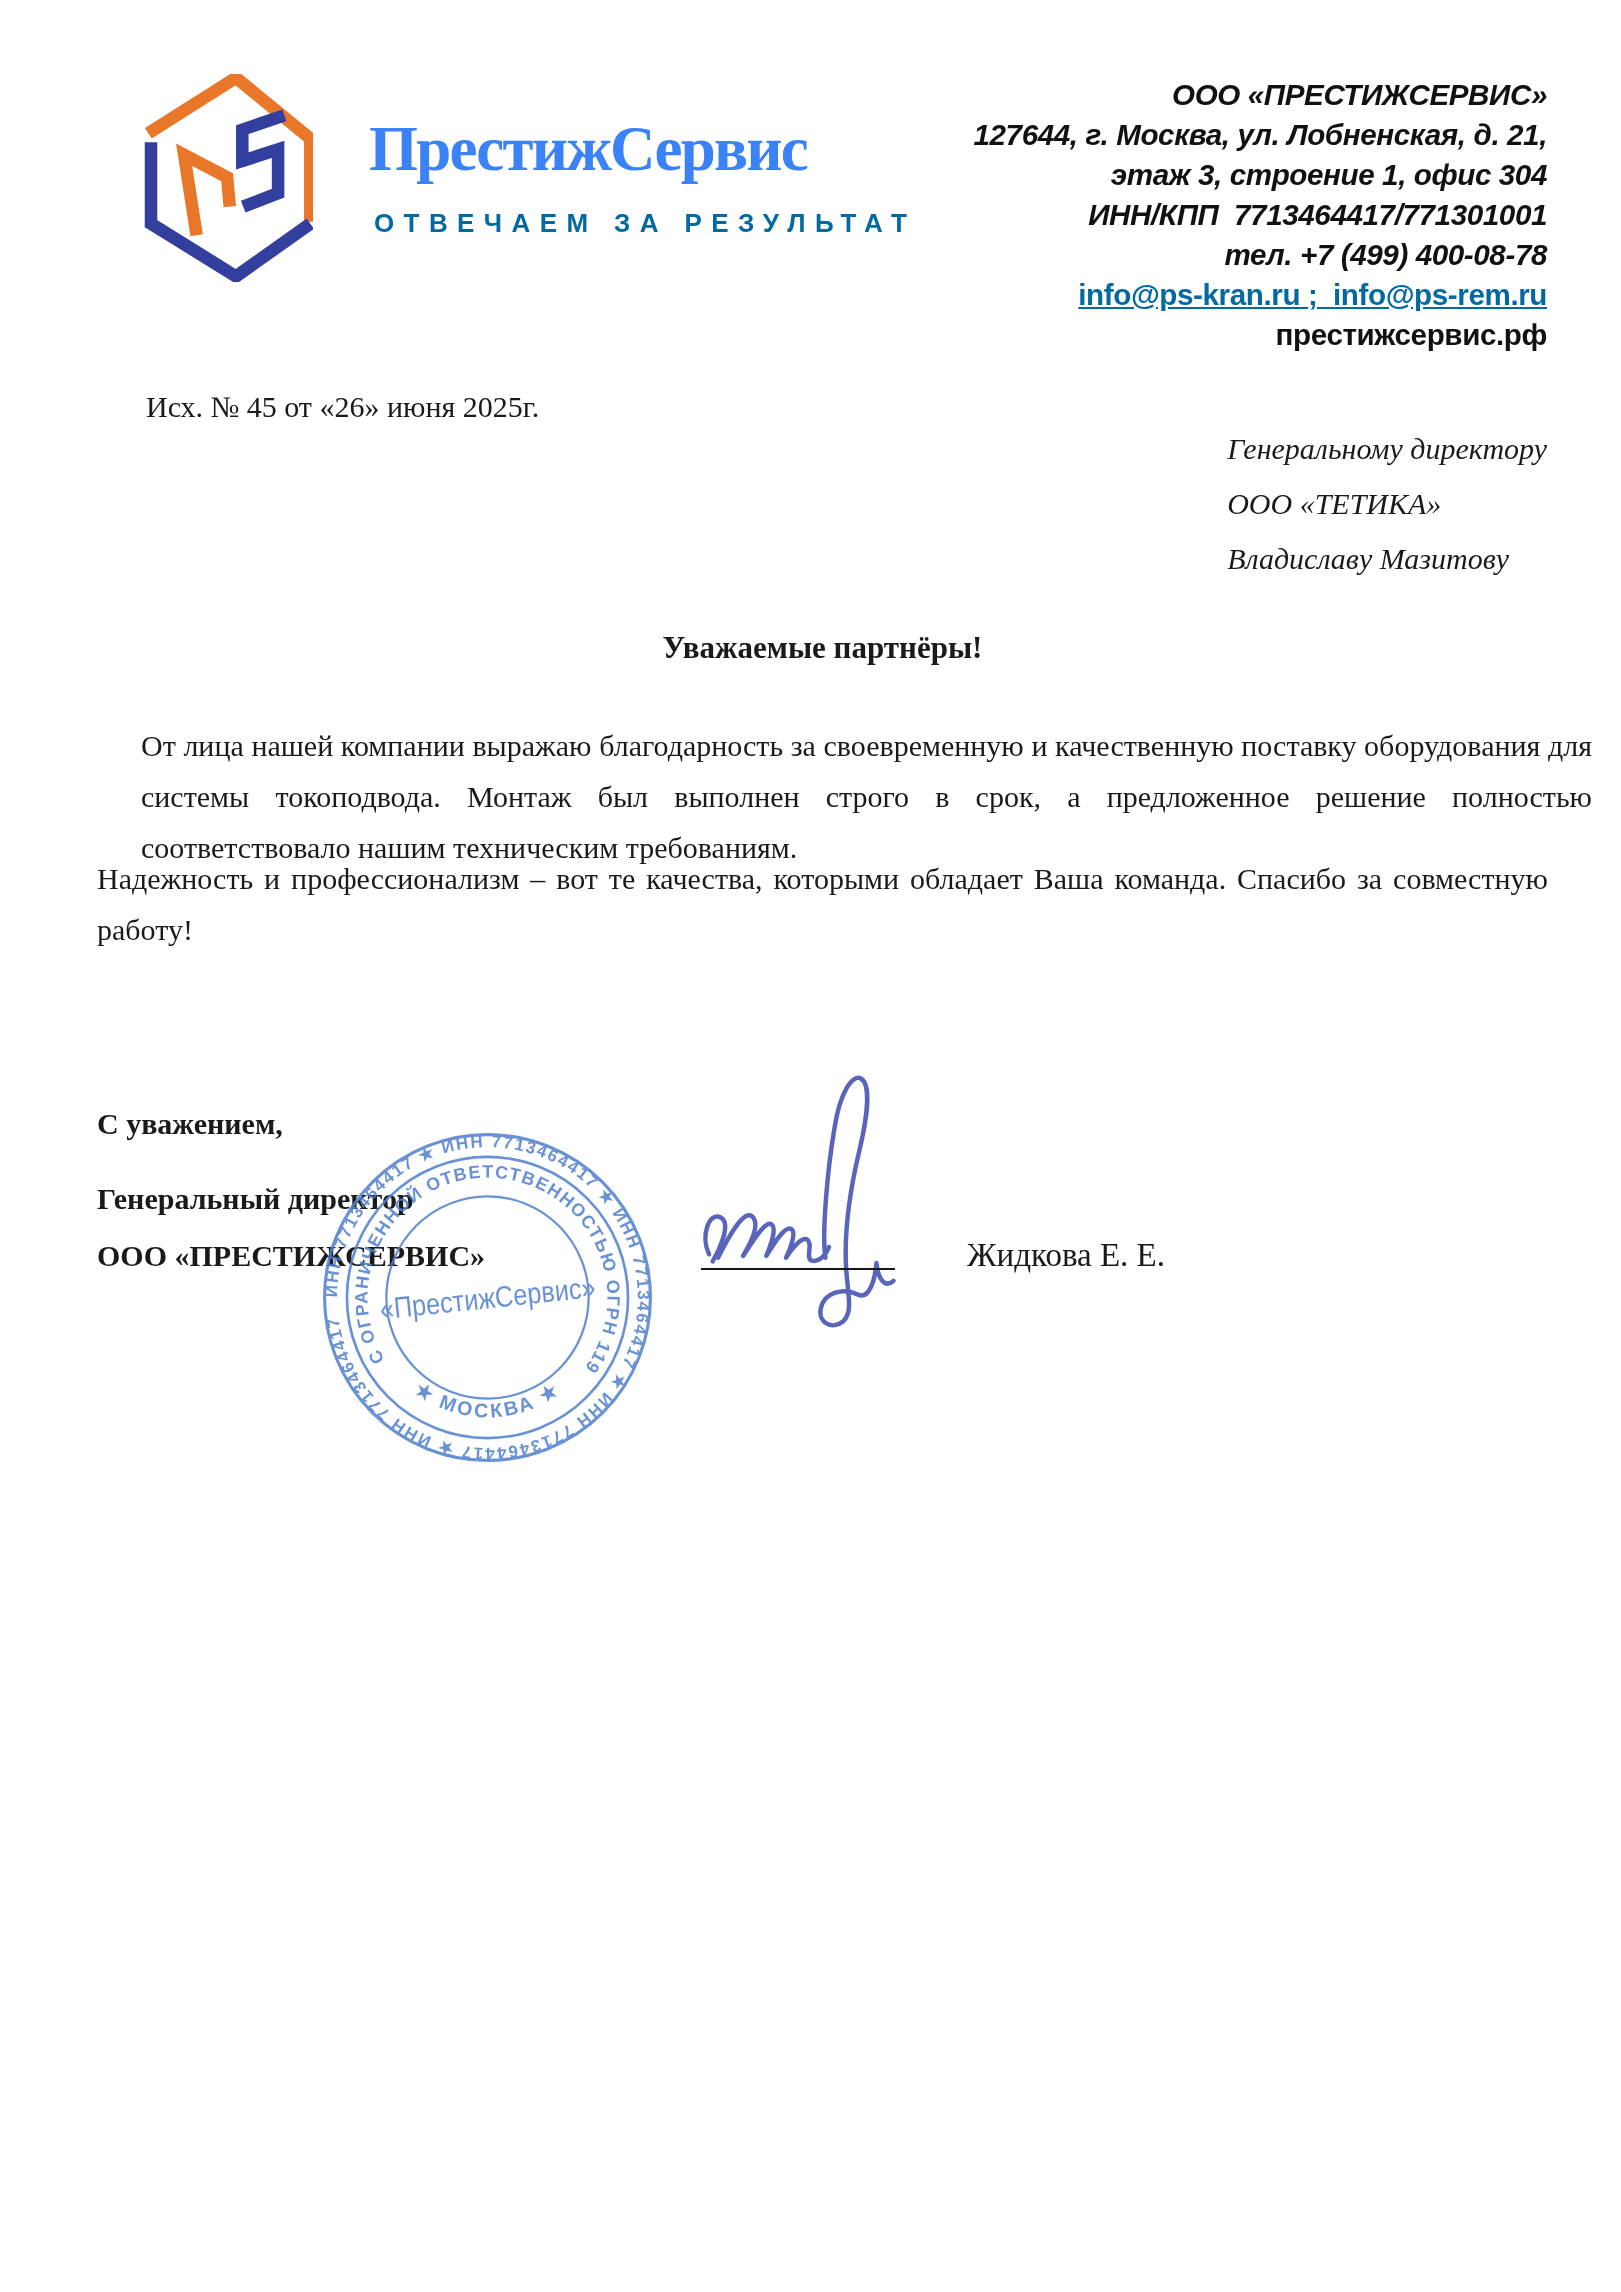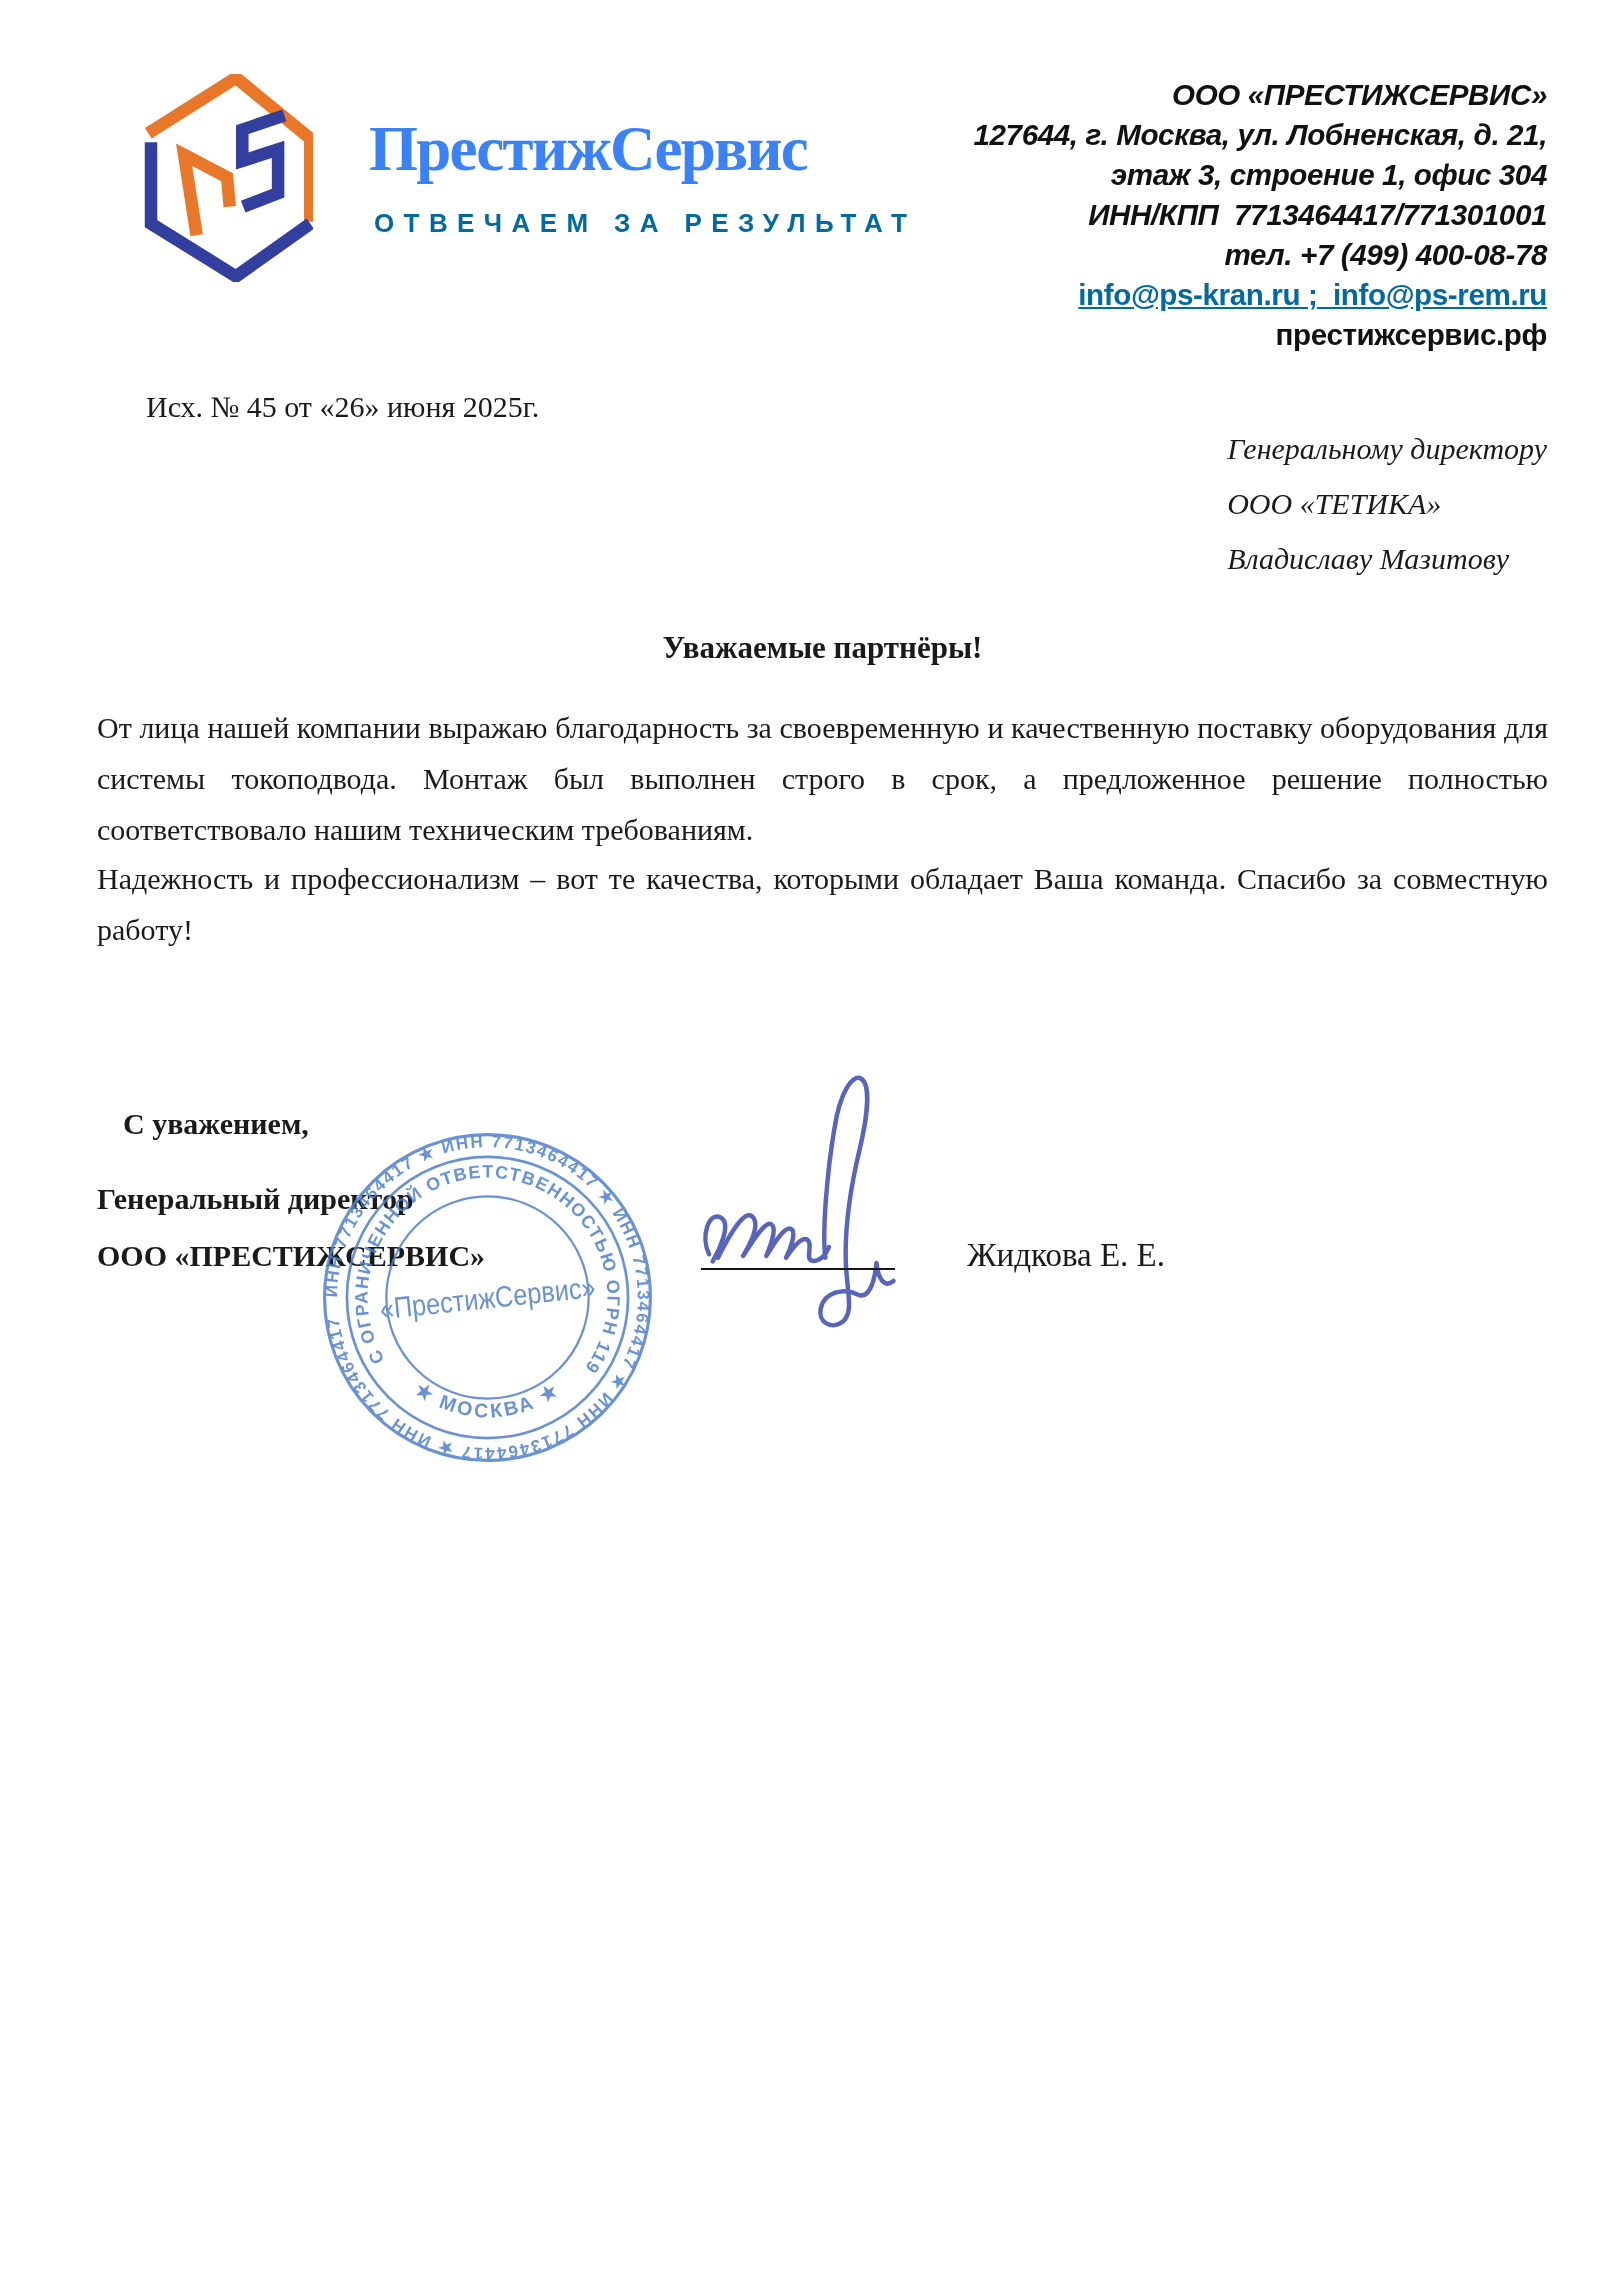--- a/index.html
+++ b/index.html
@@ -23,24 +23,24 @@
   .header-block .website{font-style:normal;}
 
   
   .ref-line{position:absolute;left:146px;top:390px;font-size:30px;white-space:nowrap;}
   .recipient{position:absolute;right:74px;top:421px;text-align:left;
         font-style:italic;font-size:30px;line-height:55px;white-space:nowrap;}
   .salutation{position:absolute;left:97px;width:1451px;top:630px;text-align:center;
         font-weight:700;font-size:31px;}
   .para{position:absolute;left:97px;width:1451px;font-size:30px;line-height:51px;
         text-align:justify;text-align-last:left;}
-  .para1{top:702px;}
+  .para1{top:720px;margin-left:44px;}
   .para2{top:853px;}
 
-  .closing{position:absolute;left:97px;top:1107px;font-weight:700;font-size:30px;white-space:nowrap;margin-left:26px;}
+  .closing{position:absolute;left:97px;top:1107px;font-weight:700;font-size:30px;white-space:nowrap;}
   .signer-title{position:absolute;left:97px;top:1182px;font-weight:700;font-size:30px;white-space:nowrap;}
   .signer-company{position:absolute;left:97px;top:1239px;font-weight:700;font-size:30px;white-space:nowrap;}
   .signer-name{position:absolute;left:967px;top:1237px;font-weight:400;font-size:33px;white-space:nowrap;}
 
   
   .stamp{position:absolute;left:321px;top:1131px;width:333px;height:333px;opacity:.85;}
   .sign-scrawl{position:absolute;left:691px;top:1068px;width:242px;height:264px;opacity:.92;}
   .sign-line{position:absolute;left:701px;top:1268px;width:194px;height:0;border-top:2.7px solid #161616;}
 </style>
 </head>

